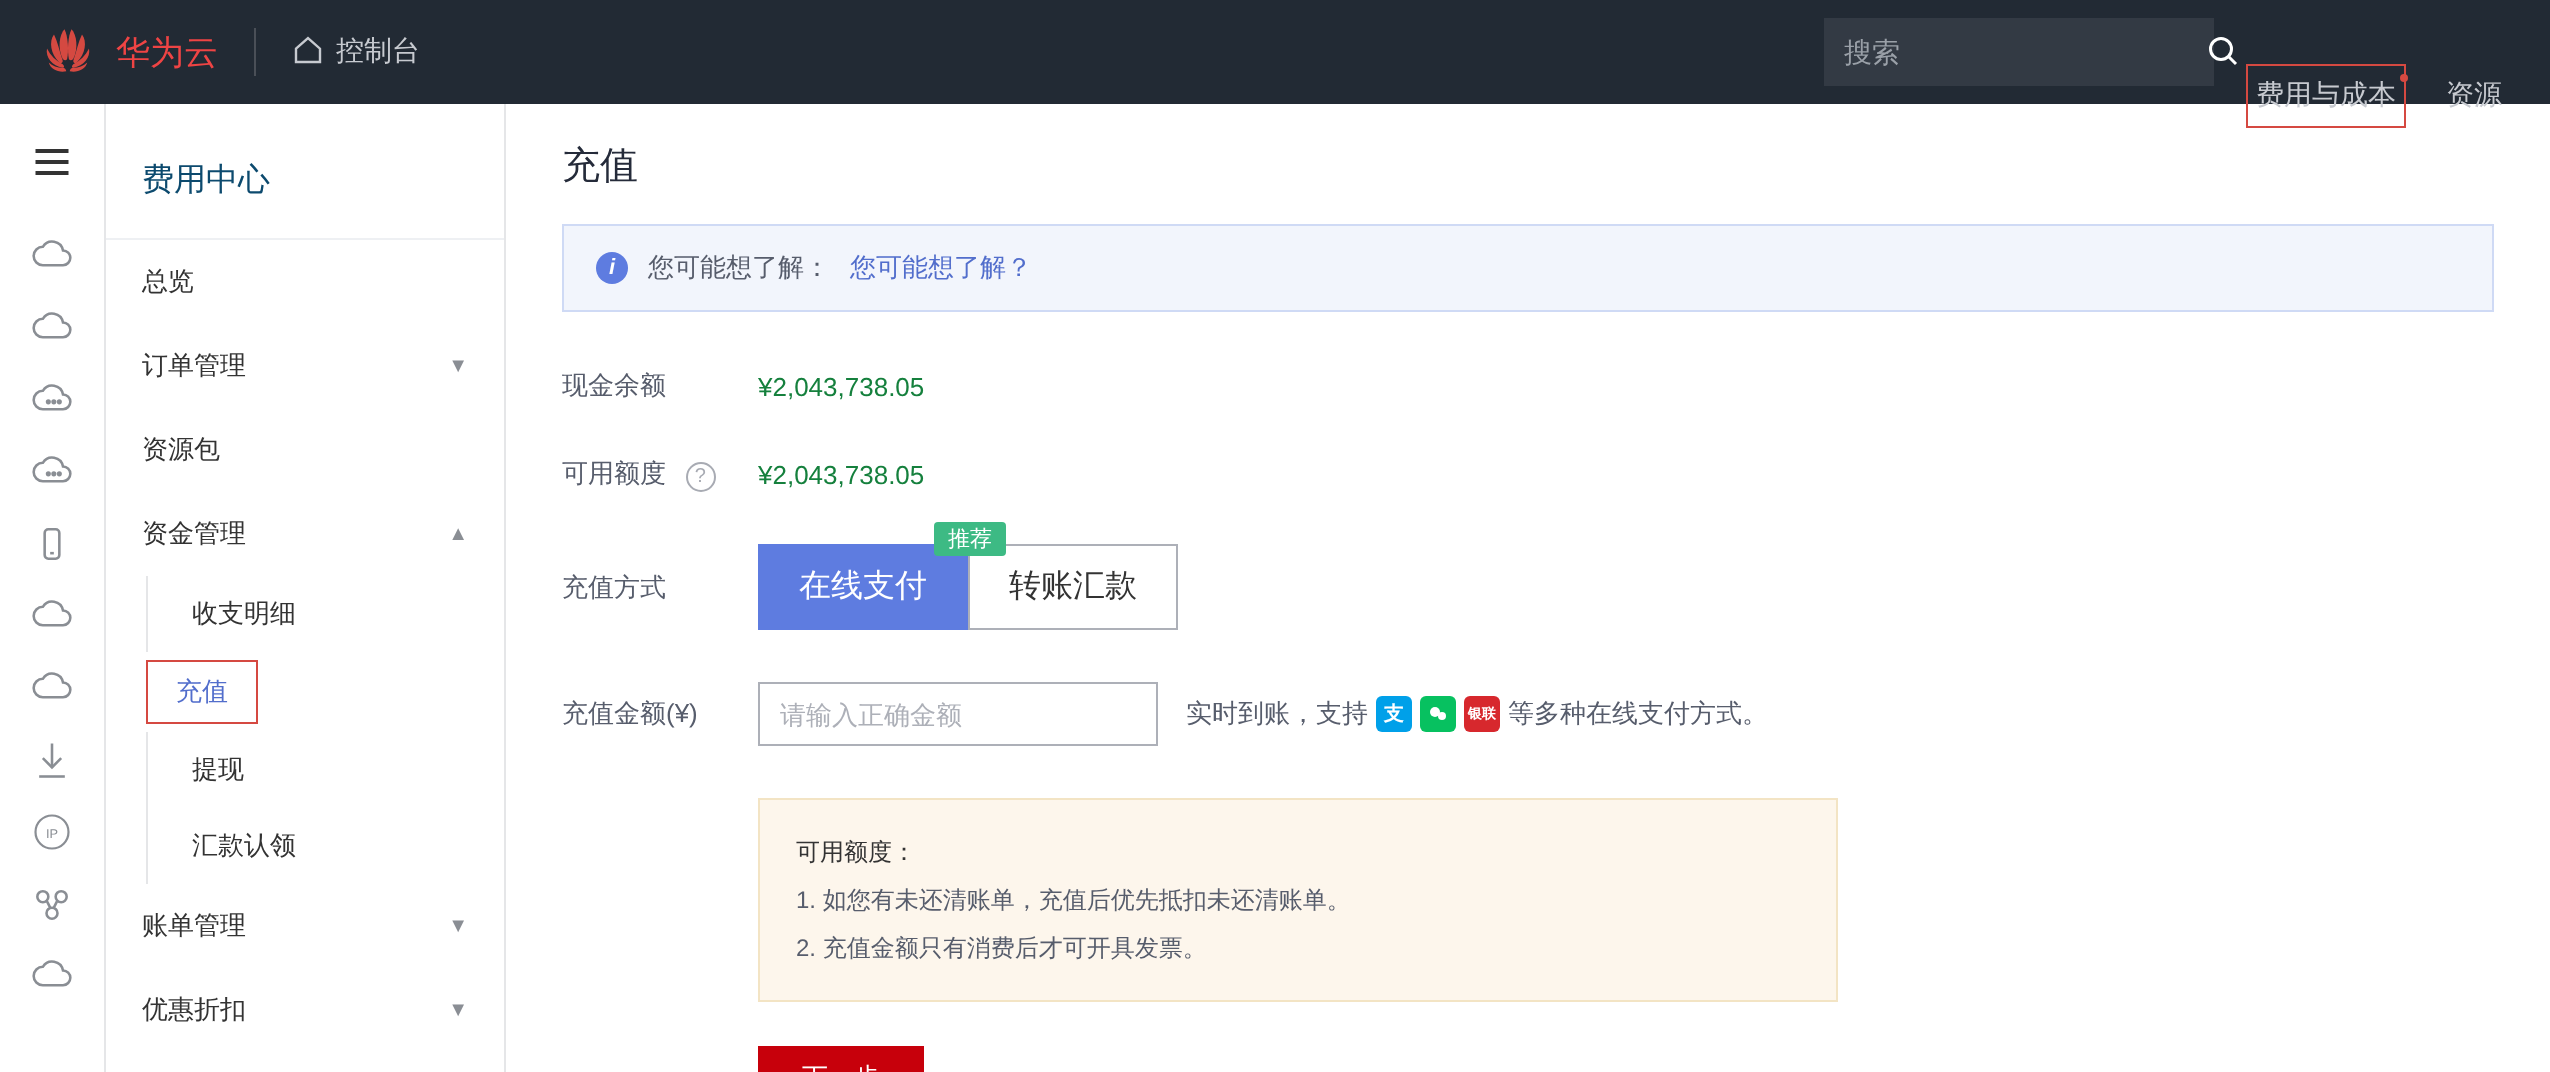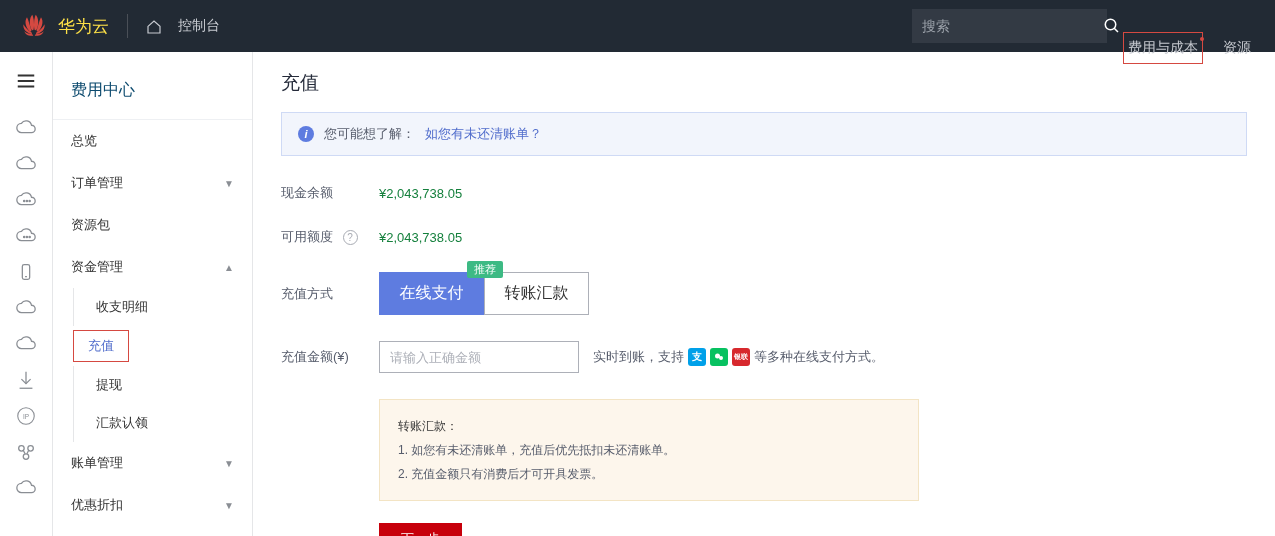--- a/index.html
+++ b/index.html
@@ -2,23 +2,23 @@
 <html><head>
   <meta charset="utf-8">
   <style>
     * { margin: 0; padding: 0; box-sizing: border-box; }
     body { font-family: "Microsoft YaHei", Arial, sans-serif; font-size: 13px; color: #333; background: #fff; width: 1275px; height: 536px; overflow: hidden; }
 
     
     .header { height: 52px; background: #222a34; display: flex; align-items: center; padding: 0 20px; color: #fff; }
     .logo-wrap { display: flex; align-items: center; gap: 10px; }
     .logo-img { width: 28px; height: 28px; }
-    .brand { font-size: 17px; font-weight: 500; color: #fde047; }
+    .brand { font-size: 17px; font-weight: 500; color: #ef4444; }
     .divider-v { width: 1px; height: 24px; background: #4a4f57; margin: 0 18px; }
-    .console-link { display: flex; align-items: flex-end; gap: 16px; color: #c7cad0; cursor: pointer; font-size: 14px; }
+    .console-link { display: flex; align-items: flex-start; gap: 6px; color: #c7cad0; cursor: pointer; font-size: 14px; }
     .header-spacer { flex: 1; }
     .search-box { display: flex; align-items: center; background: #333a44; height: 34px; width: 195px; padding: 0 10px; }
     .search-input { flex: 1; background: transparent; border: none; outline: none; color: #fff; font-size: 14px; }
     .search-input::placeholder { color: #9aa0a8; }
     .search-icon { color: #fff; width: 18px; height: 18px; display: flex; align-items: center; justify-content: center; }
     .top-link { color: #c7cad0; margin-left: 16px; cursor: pointer; font-size: 14px; position: relative; padding: 6px 4px; margin-top: 43px; }
     .top-link .dot { position: absolute; top: 4px; right: -2px; width: 4px; height: 4px; background: #d54941; border-radius: 50%; }
     .top-link.highlight { border: 1.5px solid #d54941; }
 
     
@@ -221,21 +221,21 @@
       </div>
     <div class="nav-item"></div>
   </div>
 
   <div class="main">
     <div class="page-title">充值</div>
 
     <div class="info-box">
       <span class="info-icon">i</span>
       <span>您可能想了解：</span>
-      <span class="info-link">如您有未还清账单？</span>
+      <span class="info-link">您可能想了解？</span>
     </div>
 
     <div class="form-row">
       <span class="form-label">现金余额</span>
       <span class="form-value">¥2,043,738.05</span>
     </div>
 
     <div class="form-row">
       <span class="form-label">
         <span>可用额度</span>
@@ -264,20 +264,20 @@
               <circle cx="9" cy="10" r="5"></circle>
               <circle cx="16" cy="14" r="4"></circle>
             </svg>
         </span>
         <span class="pay-icon unionpay" style="font-size:7px">银联</span>
         <span>等多种在线支付方式。</span>
       </span>
     </div>
 
     <div class="tip-box">
-      <div class="tip-title">转账汇款：</div>
+      <div class="tip-title">可用额度：</div>
       <div>1. 如您有未还清账单，充值后优先抵扣未还清账单。</div>
       <div>2. 充值金额只有消费后才可开具发票。</div>
     </div>
 
     <button class="btn-primary">下一步</button>
   </div>
 </div>
 
 </body></html>

